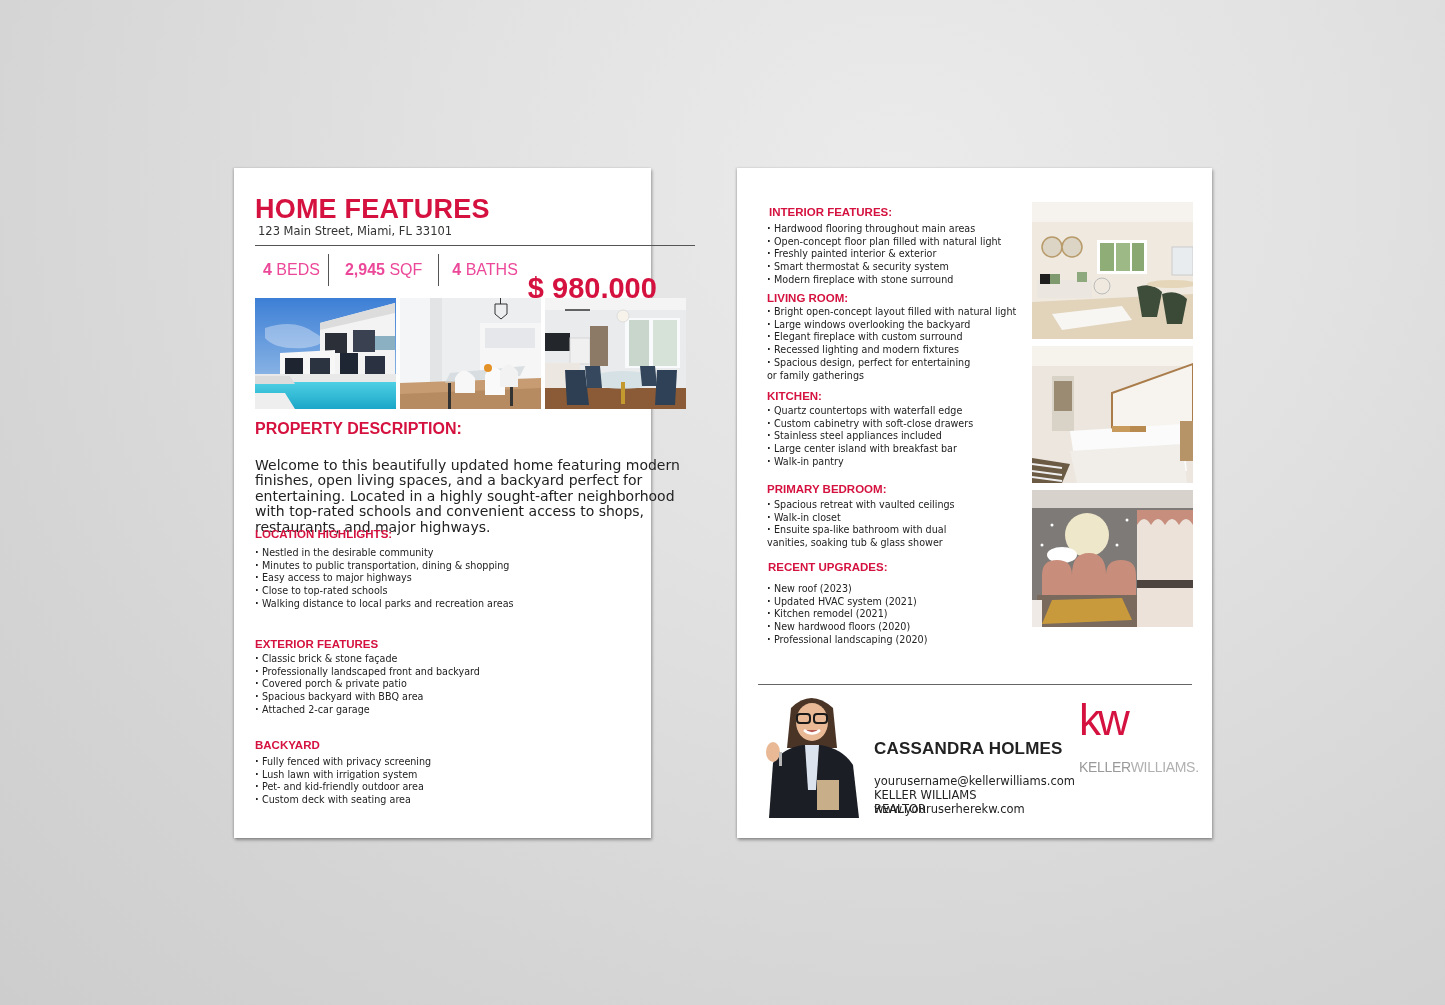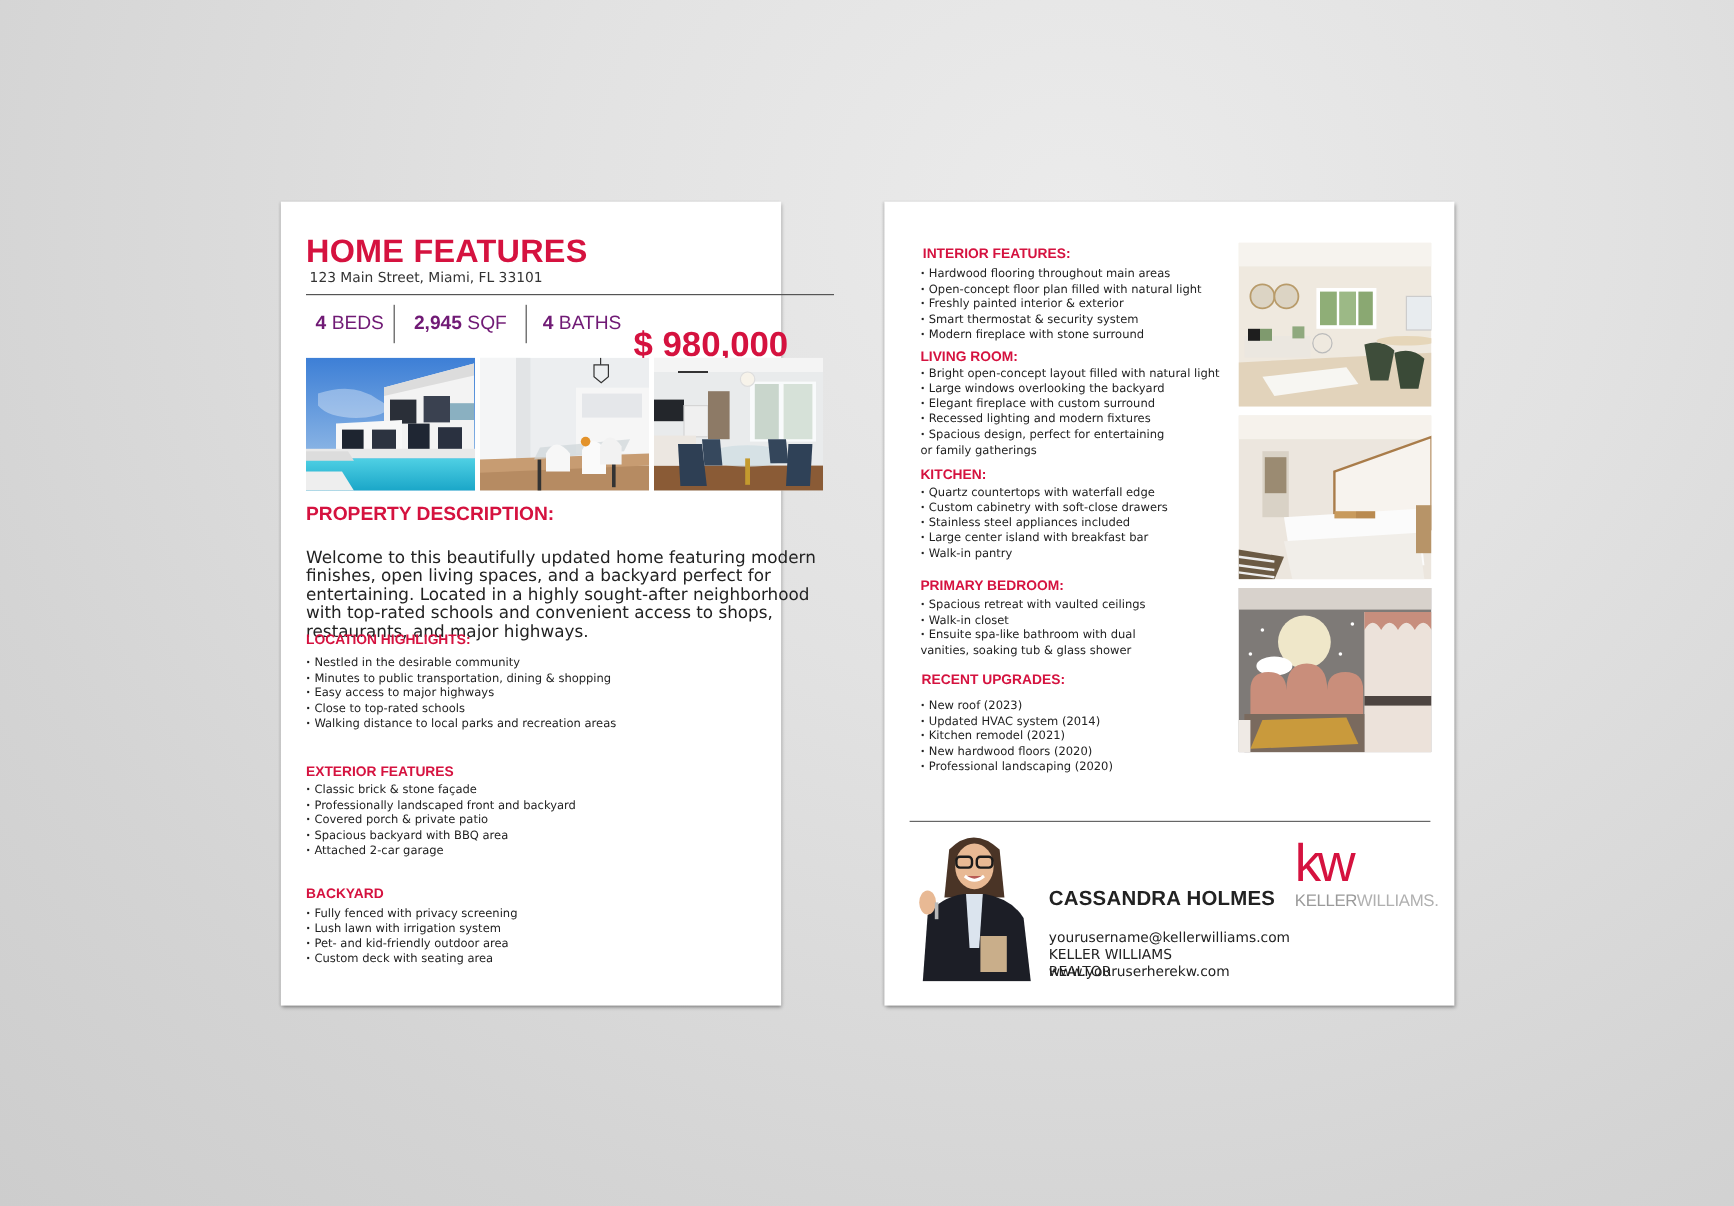--- a/index.html
+++ b/index.html
@@ -24,21 +24,21 @@
   }
   .address {
     position: absolute; left: 24px; top: 56px;
     font-size: 11.5px; color: #333;
   }
   .rule { position: absolute; height: 1px; background: #555; }
   .stats {
     position: absolute; left: 21px; top: 84px; width: 440px; height: 36px;
     display: flex; align-items: center;
   }
-  .stat { font-size: 16px; color: #701a75; font-family: "Liberation Sans", sans-serif; padding: 0 8px; }
+  .stat { font-size: 16px; color: #ec4899; font-family: "Liberation Sans", sans-serif; padding: 0 8px; }
   .stat b { font-weight: bold; }
   .stat .unit { font-weight: normal; }
   .vsep { width: 1px; height: 32px; background: #555; }
   .price {
     margin-left: 6px;
     font-family: "Liberation Sans", sans-serif; font-weight: bold; font-size: 29px; color: #d5123f;
     white-space: nowrap;
     margin-top: 36px;
   }
   .photos { position: absolute; left: 21px; top: 130px; display: flex; gap: 4px; }
@@ -53,21 +53,21 @@
   .list li::before { content: "\00B7\00A0"; font-weight: bold; }
   .list li.cont::before { content: ""; }
 
   .side-photo { position: absolute; left: 295px; width: 161px; overflow: hidden; }
 
   .agent-photo { position: absolute; left: 22px; top: 522px; width: 108px; height: 128px; overflow: hidden; }
   .agent-name { position: absolute; left: 137px; top: 571px; font-family: "Liberation Sans", sans-serif; font-weight: bold; font-size: 17px; color: #222; letter-spacing: 0.2px; }
   .agent-line { position: absolute; left: 137px; font-size: 11.5px; color: #222; }
   .kw-logo { position: absolute; left: 342px; top: 532px; }
   .kw-mark { font-family: "Liberation Sans", sans-serif; font-size: 44px; color: #d5123f; letter-spacing: -3px; line-height: 40px; font-weight: normal; }
-  .kw-word { font-family: "Liberation Sans", sans-serif; font-size: 14px; color: #9a9a9a; letter-spacing: -0.3px; margin-top: 2px; }
+  .kw-word { font-family: "Liberation Sans", sans-serif; font-size: 14px; color: #9a9a9a; letter-spacing: -0.3px; margin-top: 19px; }
   .kw-word .light { font-weight: normal; color: #b0b0b0; }
 </style>
 </head>
 <body>
 
 <div class="page" id="page-left">
   <div class="title">HOME FEATURES</div>
   <div class="address">123 Main Street, Miami, FL 33101</div>
   <div class="rule" style="left:21px; top:77px; width:440px;"></div>
 
@@ -230,21 +230,21 @@
   <ul class="list" style="left:30px; top:331px;">
     <li>Spacious retreat with vaulted ceilings</li>
     <li>Walk-in closet</li>
     <li>Ensuite spa-like bathroom with dual</li>
     <li class="cont">vanities, soaking tub &amp; glass shower</li>
   </ul>
 
   <div class="h2" style="left:31px; top:393px; font-size:11.5px;">RECENT UPGRADES:</div>
   <ul class="list" style="left:30px; top:415px;">
     <li>New roof (2023)</li>
-    <li>Updated HVAC system (2014)</li>
+    <li>Updated HVAC system (2021)</li>
     <li>Kitchen remodel (2021)</li>
     <li>New hardwood floors (2020)</li>
     <li>Professional landscaping (2020)</li>
   </ul>
 
   <div class="side-photo" style="top:34px; height:137px;">
     <svg width="161" height="137" viewBox="0 0 161 137">
       <rect width="161" height="137" fill="#efe9df"></rect>
       <rect x="0" y="0" width="161" height="20" fill="#f6f3ee"></rect>
       <circle cx="20" cy="45" r="10" fill="#dcd4c4" stroke="#b89b6a" stroke-width="1.5"></circle>

